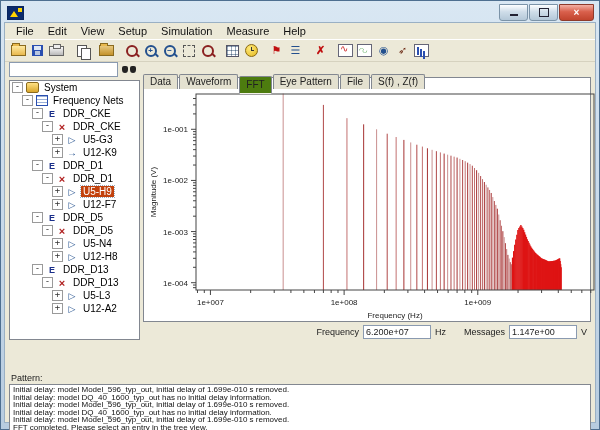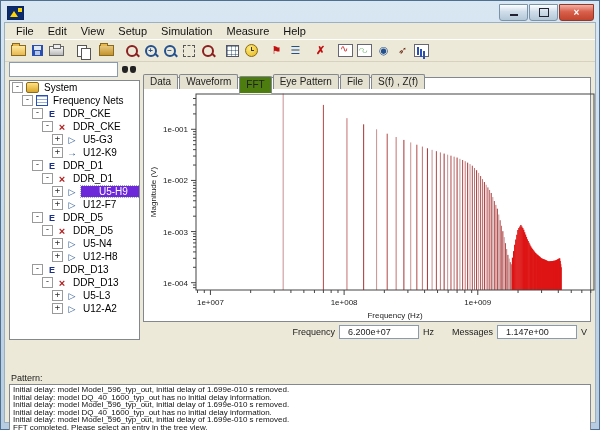--- a/index.html
+++ b/index.html
@@ -79,32 +79,32 @@
   .tic-nets{background:#fff;border:1px solid #2a4fb0;width:10px;height:9px;
             background-image:repeating-linear-gradient(#9ab0d8 0 1px,transparent 1px 3px);}
   .tic-net{color:#1a2f8a;font-weight:bold;font-size:9px;}
   .tic-net:before{content:"E";}
   .tic-topo{color:#b02020;font-weight:bold;font-size:11px;}
   .tic-topo:before{content:"×";}
   .tic-buf{color:#23508e;font-size:9px;}
   .tic-buf:before{content:"▷";}
   .tic-bufarrow{color:#23508e;font-size:10px;}
   .tic-bufarrow:before{content:"→";}
-  .trow.selected .tlabel{background:#6d28d9;color:#fff;outline:1px dotted #9ab;padding:0 18px;}
+  .trow.selected .tlabel{background:#c2410c;color:#fff;outline:1px dotted #9ab;padding:0 2px;}
   .tlabel{padding:0 2px;}
   
   .right-pane{position:absolute;left:137px;right:3px;top:0;bottom:0;}
   .tabstrip{display:flex;align-items:flex-end;height:28px;font-size:10px;position:relative;z-index:2;}
   .tab{border:1px solid #828790;border-bottom:none;background:#e4e1d0;padding:1px 6px 1px 6px;margin-right:1px;
        border-radius:2px 2px 0 0;height:12px;line-height:12px;color:#222;}
   .tab.active{background:#4d7c0f;height:14px;line-height:14px;position:relative;top:5px;border-bottom:1px solid #f4f2ea;}
   .chart-panel{position:absolute;left:0;right:0;top:16px;bottom:18px;background:#fff;border:1px solid #828790;}
   .readout{position:absolute;left:0;right:0;bottom:0;height:17px;display:flex;align-items:center;justify-content:flex-end;
            font-size:9px;color:#222;gap:4px;padding-right:4px;}
-  .ro-box{width:62px;height:12px;background:#fff;border:1px solid #8a9ab0;font-size:9px;line-height:12px;padding:0 8px;}
+  .ro-box{width:62px;height:12px;background:#fff;border:1px solid #8a9ab0;font-size:9px;line-height:12px;padding:0 2px;}
   
   .messages-label{position:absolute;left:6px;top:350px;font-size:9px;color:#222;}
   .messages-box{position:absolute;left:4px;right:4px;top:361px;height:46px;background:#fff;border:1px solid #828790;
                 font-size:8px;line-height:7.6px;color:#111;padding:1px 3px;overflow:hidden;
                 font-family:"Liberation Sans",sans-serif;}
   svg text{font-family:"Liberation Sans",sans-serif;}
 </style>
 </head>
 <body>
 

